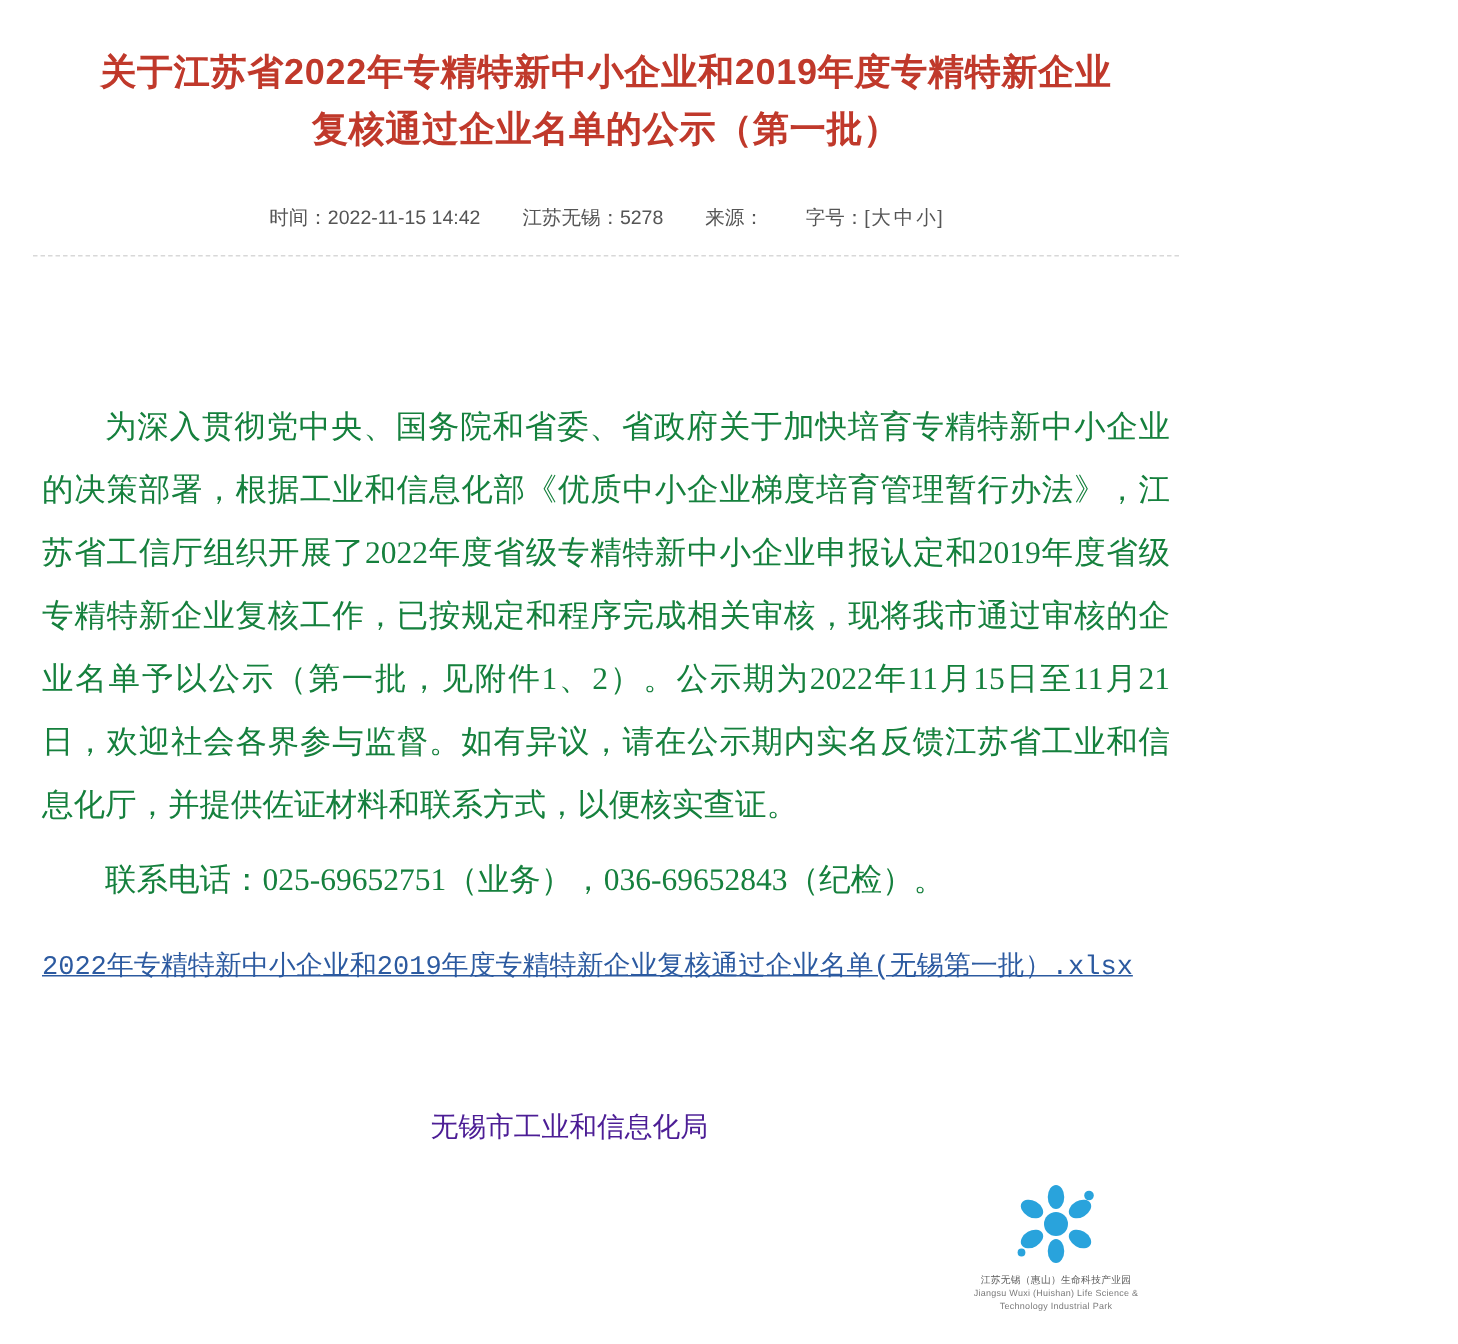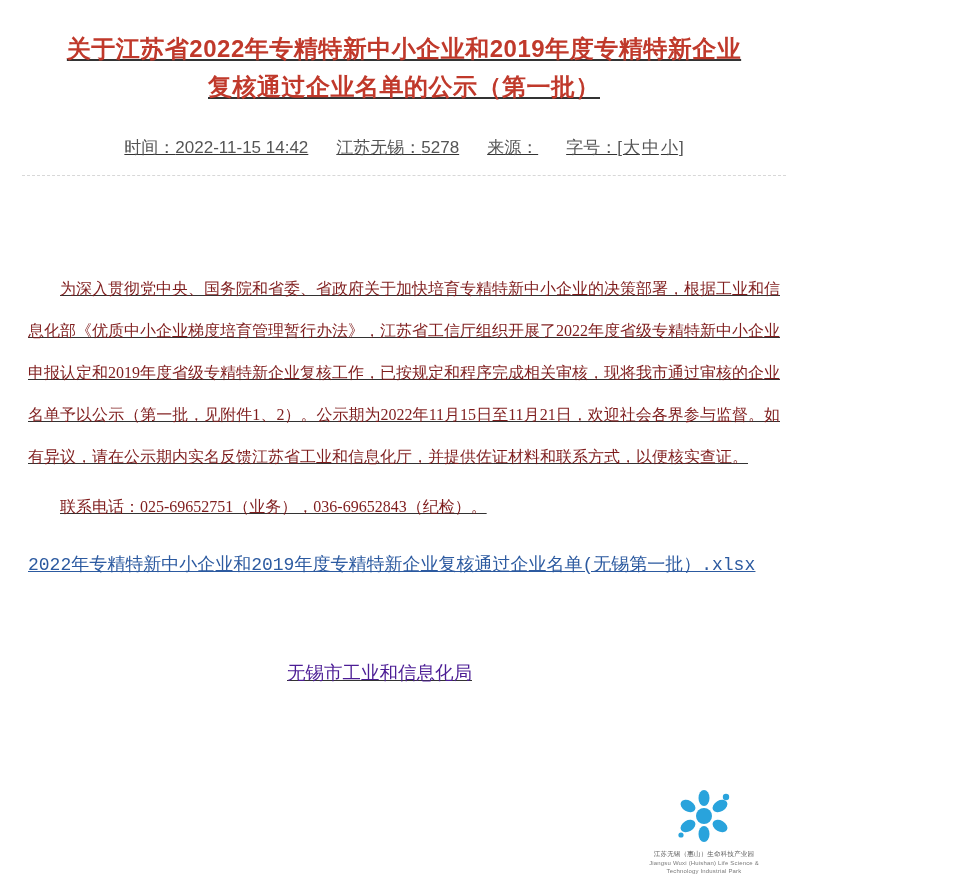--- a/index.html
+++ b/index.html
@@ -13,40 +13,39 @@
     font-family: "Liberation Serif", serif;
     color: #333333;
     position: relative;
   }
   .page {
     width: 808px;
     min-height: 896px;
     position: relative;
     box-sizing: border-box;
     padding: 0;
-    text-decoration: underline;
   }
   .article-title {
     text-align: center;
     color: #c0392b;
     font-family: "Liberation Sans", sans-serif;
     font-weight: bold;
     font-size: 24px;
     line-height: 38px;
     letter-spacing: 0.5px;
     padding: 30px 60px 4px 60px;
     margin: 0;
   }
   .meta-bar {
     display: flex;
     justify-content: center;
     align-items: center;
     gap: 28px;
     font-family: "Liberation Sans", sans-serif;
-    font-size: 17px;
+    font-size: 13px;
     color: #555555;
     padding: 26px 0 16px 0;
   }
   .meta-item {
     white-space: nowrap;
   }
   .meta-item .val {
     color: #555555;
   }
   .fontsize-group {
@@ -57,23 +56,23 @@
     text-decoration: none;
     padding: 0 1px;
   }
   .divider {
     border: 0;
     border-top: 1px dashed #d8d8d8;
     margin: 0 22px;
   }
   .content {
     padding: 92px 28px 0 28px;
-    font-size: 16px;
+    font-size: 21px;
     line-height: 42px;
-    color: #7f1d1d;
+    color: #15803d;
     font-family: "Liberation Serif", serif;
   }
   .content p {
     margin: 0 0 8px 0;
     text-align: justify;
     text-justify: inter-ideograph;
   }
   .content p.indent {
     text-indent: 2em;
   }

